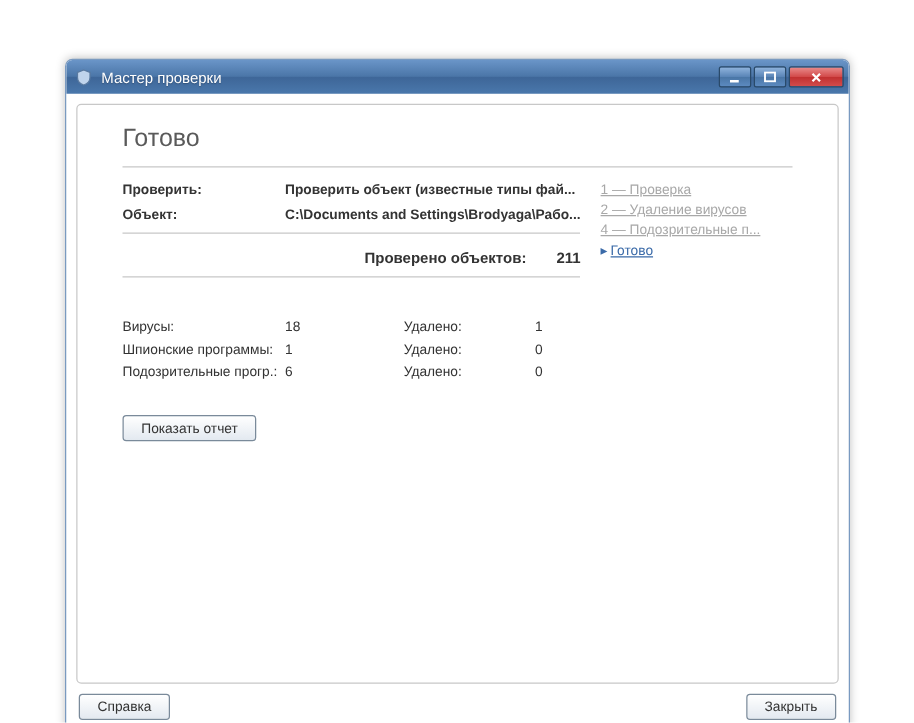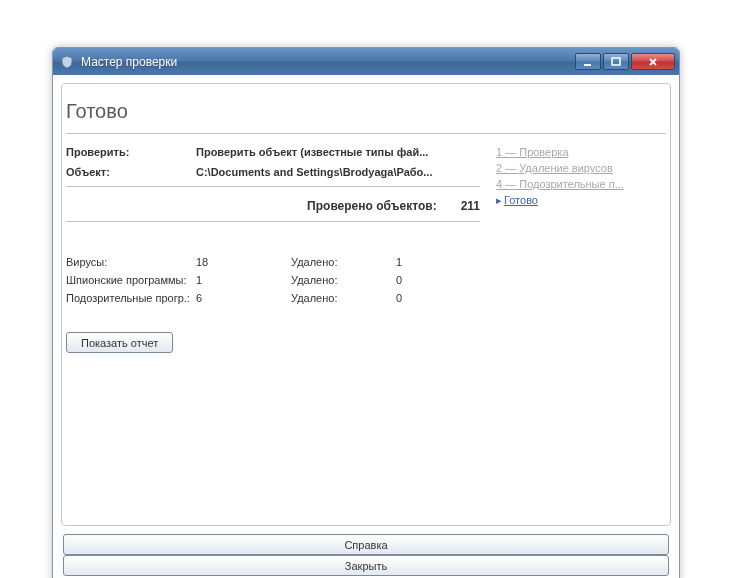--- a/index.html
+++ b/index.html
@@ -7,21 +7,21 @@
 .window { position: absolute; left: 52px; top: 47px; width: 628px; height: 538px; border: 1px solid #7a9ac0; border-radius: 6px; background: #fff; box-shadow: 0 0 8px rgba(0,0,0,0.25); overflow: hidden; }
 .titlebar { height: 27px; background: linear-gradient(#6a95c8, #4b76a8 48%, #3e6698 52%, #4a78ac); display: flex; align-items: center; padding: 0 4px 0 6px; }
 .titlebar-icon { width: 16px; height: 16px; margin-right: 6px; display: flex; align-items: center; justify-content: center; }
 .titlebar-icon svg { display: block; }
 .titlebar-text { color: #fff; font-size: 12px; flex: 1; text-shadow: 0 1px 1px rgba(0,0,0,0.25); }
 .win-btns { display: flex; gap: 2px; }
 .win-btn { width: 26px; height: 17px; border: 1px solid #2a4a6a; border-radius: 2px; display: flex; align-items: center; justify-content: center; color: #fff; font-size: 11px; font-weight: bold; }
 .win-min, .win-max { background: linear-gradient(#8fb3dc, #5b86b8 48%, #4a76a6 52%, #5c8ac0); }
 .win-close { width: 44px; background: linear-gradient(#e88a8a, #d34b4b 48%, #c13030 52%, #d24c4c); }
 .body-area { padding: 8px; height: calc(100% - 27px); display: flex; flex-direction: column; }
-.content-box { flex: 1; border: 1px solid #c8c8c8; border-radius: 4px; padding: 16px 4px; background: #fff; }
+.content-box { flex: 1; border: 1px solid #c8c8c8; border-radius: 4px; padding: 16px 36px; background: #fff; }
 .page-title { font-family: "Trebuchet MS", Tahoma, sans-serif; font-size: 20px; color: #5a5a5a; font-weight: normal; margin-bottom: 10px; }
 .hr { border: 0; border-top: 1px solid #c8c8c8; margin-bottom: 12px; }
 .main-columns { display: flex; }
 .left-col { flex: 1; padding-right: 16px; }
 .right-col { width: 170px; }
 .info-row { display: flex; margin-bottom: 8px; font-size: 11px; color: #333; font-weight: bold; }
 .info-label { width: 130px; }
 .info-value { flex: 1; white-space: nowrap; overflow: hidden; text-overflow: ellipsis; }
 .scanned-row { display: flex; font-size: 12px; font-weight: bold; color: #333; margin-top: 12px; justify-content: flex-end; }
 .scanned-label { width: auto; margin-right: 24px; }
@@ -33,21 +33,21 @@
 .stat-del-label { width: 105px; }
 .stat-del-count { width: 30px; }
 .step-list { font-size: 11px; color: #a8a8a8; }
 .step { margin-bottom: 4px; text-decoration: underline; }
 .step.active { color: #3a6aa8; }
 .step.active .marker { color: #3a6aa8; }
 .marker { color: #a8a8a8; display: inline-block; width: 8px; }
 .status-msg { margin-top: 40px; color: #808080; font-size: 11px; }
 .show-report-wrap { margin-top: 28px; }
 .btn { display: inline-flex; align-items: center; justify-content: center; height: 21px; padding: 0 14px; font-size: 11px; font-family: Tahoma, sans-serif; border: 1px solid #7a8a9a; border-radius: 3px; background: linear-gradient(#ffffff, #e3e9f0); color: #333; cursor: default; }
-.footer { display: flex; justify-content: space-between; padding: 8px 2px 0 2px; flex-direction: column; }
+.footer { display: flex; justify-content: space-between; padding: 8px 2px 0 2px; }
 </style>
 </head>
 <body>
 
 <div class="window">
   <div class="titlebar">
     <span class="titlebar-icon">
       <svg width="14" height="14" viewBox="0 0 14 14">
           <path d="M7 1 L12 3 V7 C12 10 9.8 12.2 7 13 C4.2 12.2 2 10 2 7 V3 Z" fill="#c0d4ec" stroke="#5a7aa0" stroke-width="1"></path>
         </svg>

